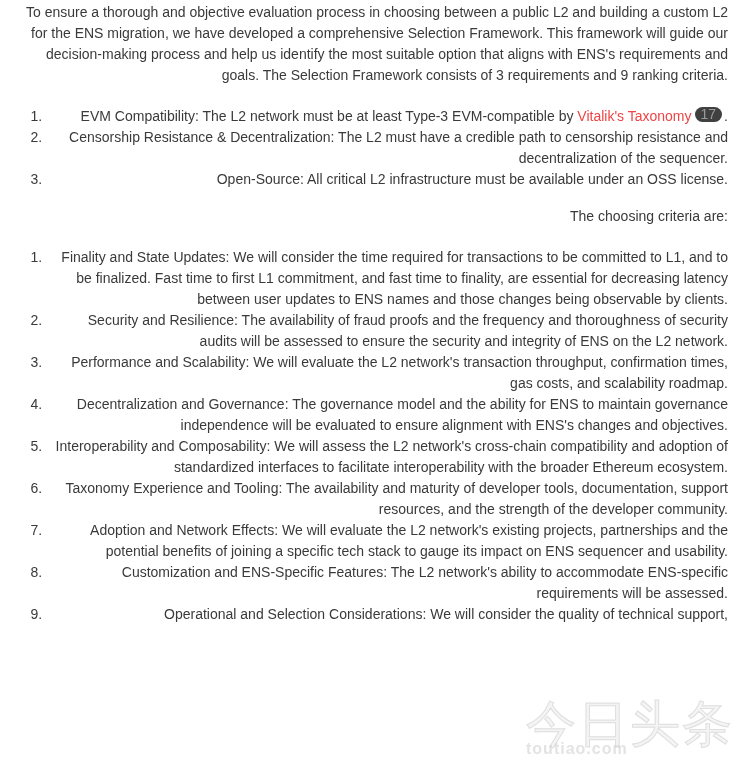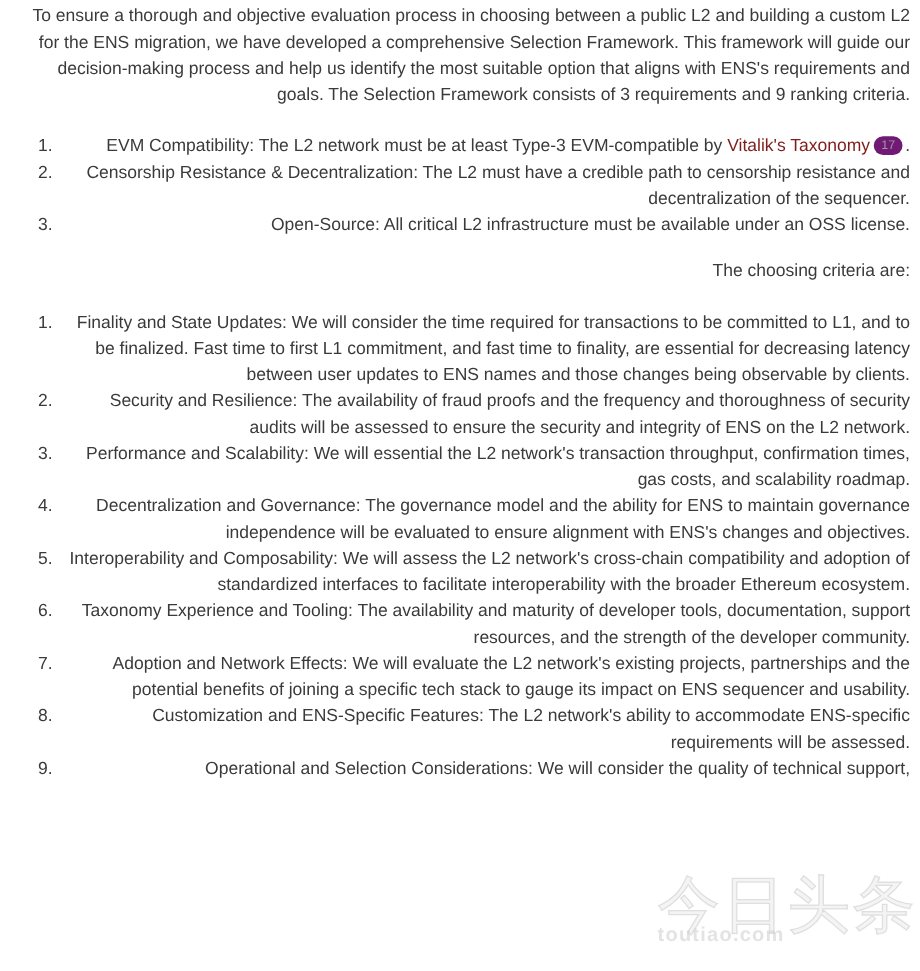--- a/index.html
+++ b/index.html
@@ -31,29 +31,29 @@
   ol.list {
     margin: 20px 0 16px 0;
     padding: 0 0 0 38px;
   }
   ol.list li {
     margin: 0;
     padding: 0 0 0 2px;
     line-height: 21px;
   }
   a.taxonomy-link {
-    color: #7f1d1d;
+    color: #ef4444;
     text-decoration: none;
     cursor: pointer;
   }
   .count-badge {
     display: inline-block;
-    background: #701a75;
+    background: #404040;
     color: #9a9a9a;
-    font-size: 10px;
+    font-size: 14px;
     line-height: 13px;
     padding: 1px 6px;
     border-radius: 9px;
     vertical-align: 2px;
     margin: 0 2px 0 3px;
     cursor: pointer;
   }
   
   .watermark {
     position: absolute;
@@ -94,21 +94,21 @@
     <li><span>EVM Compatibility: The L2 network must be at least Type-3 EVM-compatible by </span><a class="taxonomy-link">Vitalik's Taxonomy</a><span class="count-badge">17</span><span>.</span></li>
     <li>Censorship Resistance &amp; Decentralization: The L2 must have a credible path to censorship resistance and decentralization of the sequencer.</li>
     <li>Open-Source: All critical L2 infrastructure must be available under an OSS license.</li>
   </ol>
 
   <p class="para heading">The choosing criteria are:</p>
 
   <ol class="list">
     <li>Finality and State Updates: We will consider the time required for transactions to be committed to L1, and to be finalized. Fast time to first L1 commitment, and fast time to finality, are essential for decreasing latency between user updates to ENS names and those changes being observable by clients.</li>
     <li>Security and Resilience: The availability of fraud proofs and the frequency and thoroughness of security audits will be assessed to ensure the security and integrity of ENS on the L2 network.</li>
-    <li>Performance and Scalability: We will essential the L2 network's transaction throughput, confirmation times, gas costs, and scalability roadmap.</li>
+    <li>Performance and Scalability: We will evaluate the L2 network's transaction throughput, confirmation times, gas costs, and scalability roadmap.</li>
     <li>Decentralization and Governance: The governance model and the ability for ENS to maintain governance independence will be evaluated to ensure alignment with ENS's changes and objectives.</li>
     <li>Interoperability and Composability: We will assess the L2 network's cross-chain compatibility and adoption of standardized interfaces to facilitate interoperability with the broader Ethereum ecosystem.</li>
     <li>Taxonomy Experience and Tooling: The availability and maturity of developer tools, documentation, support resources, and the strength of the developer community.</li>
     <li>Adoption and Network Effects: We will evaluate the L2 network's existing projects, partnerships and the potential benefits of joining a specific tech stack to gauge its impact on ENS sequencer and usability.</li>
     <li>Customization and ENS-Specific Features: The L2 network's ability to accommodate ENS-specific requirements will be assessed.</li>
     <li>Operational and Selection Considerations: We will consider the quality of technical support,</li>
   </ol>
 
 </div>
 

